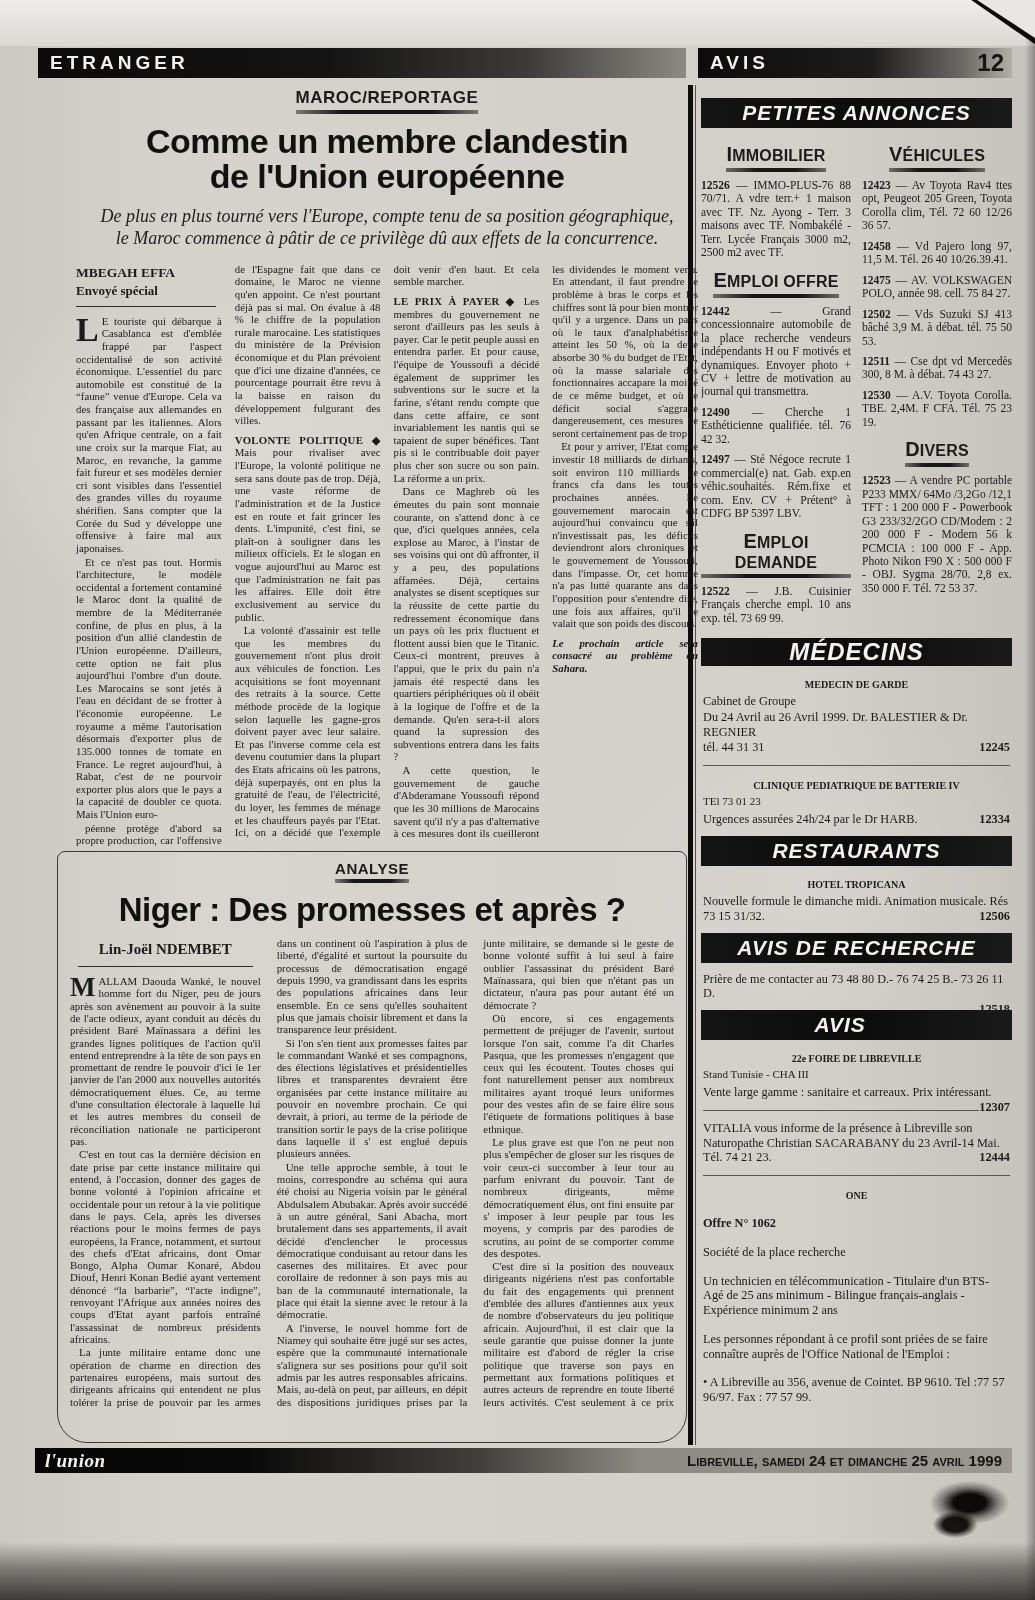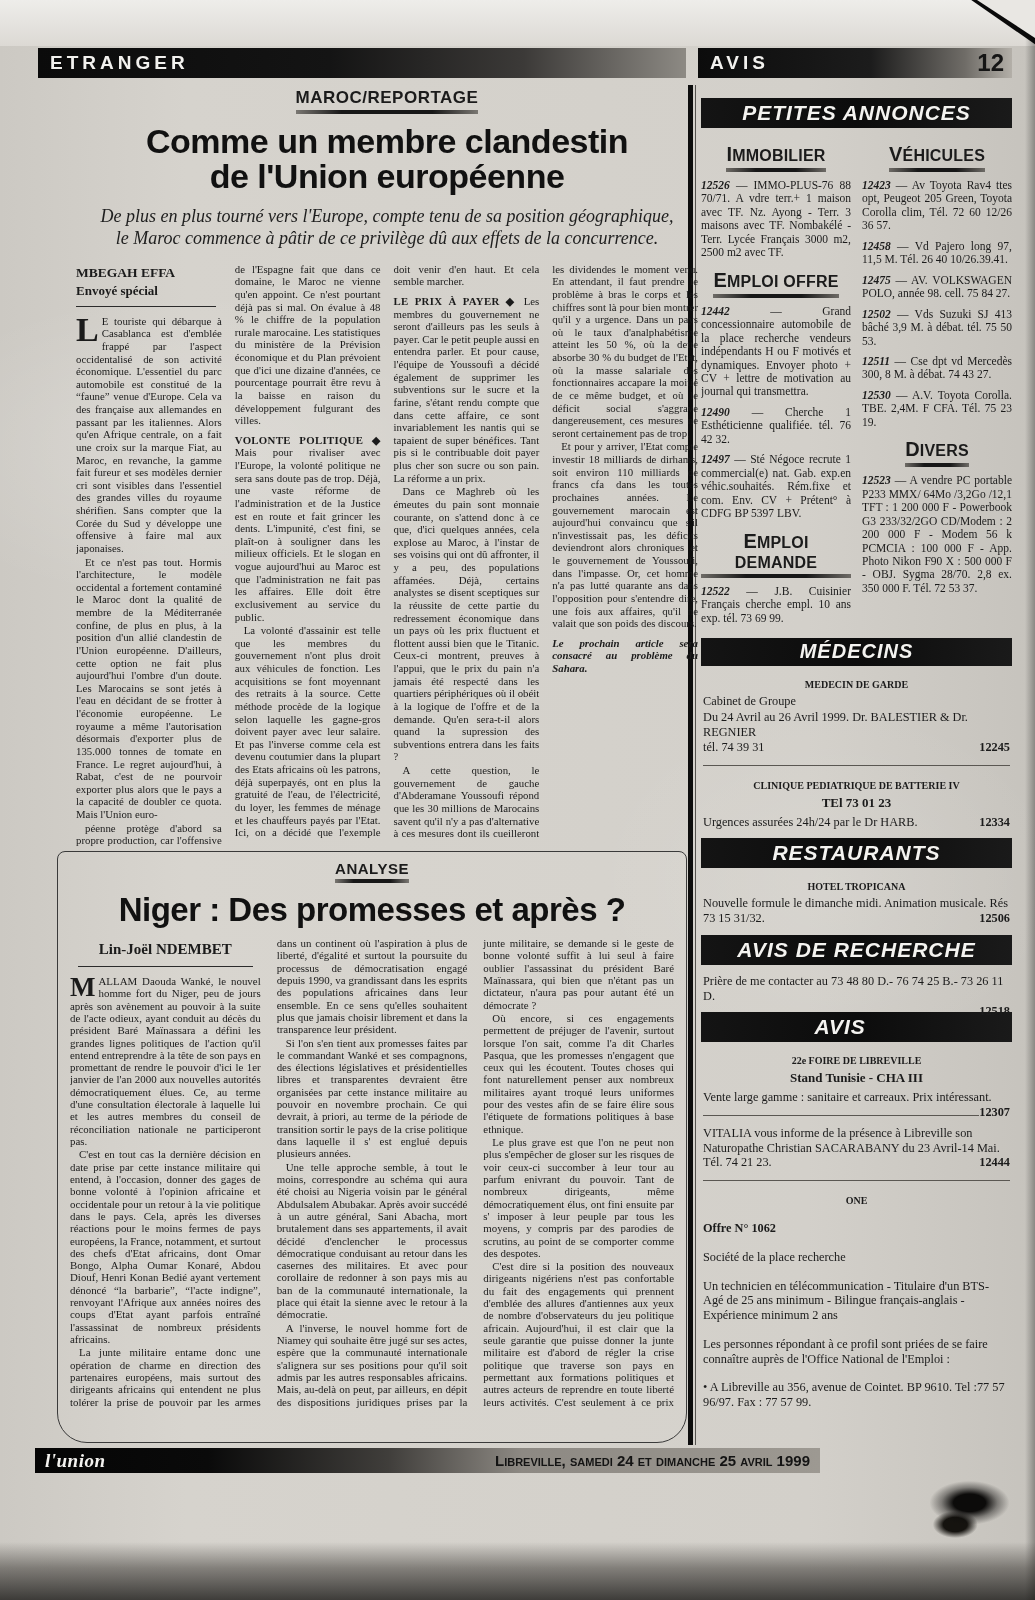--- a/index.html
+++ b/index.html
@@ -62,40 +62,40 @@
     font-size:10.9px;line-height:1.13;text-align:justify;margin-top:6px;}
   .byline-n{text-align:center;font-weight:bold;font-size:15px;border-bottom:1.5px solid #2b2b2b;
     padding:4px 0 8px;margin:0 8px 8px;}
   .dropcap-m{font-size:27px;line-height:22px;}
   
   .rightcol{position:absolute;left:701px;top:92px;width:311px;height:1352px;overflow:hidden;
     font-size:12px;line-height:1.2;}
   .banner{background:linear-gradient(90deg,#141414,#0c0c0c 50%,#1a1a1a);color:#f4f3f0;
     font-family:"Liberation Sans",sans-serif;font-weight:bold;font-style:italic;text-align:center;
     font-size:21px;height:30px;line-height:29px;letter-spacing:1px;margin:6px 0;}
-  .banner.small{font-size:20px;height:28px;line-height:27px;}
+  .banner.small{font-size:24px;height:28px;line-height:27px;}
   .two-col{display:flex;gap:11px;min-height:440px;align-items:flex-start;text-align:left;}
   .subcol{width:150px;}
   .subhead{text-align:center;margin:8px 0 3px;}
   .subhead .inner{display:inline-block;font-family:"Liberation Sans",sans-serif;font-weight:bold;
     font-size:16px;letter-spacing:.2px;}
   .subhead .inner::first-letter{font-size:1.25em;}
   .subhead .inner::after{content:"";display:block;height:4px;margin-top:2px;
     background:linear-gradient(90deg,#6e6b66,#171717 30%,#171717 70%,#6e6b66);}
   .ad{margin:7px 0;text-align:justify;font-size:11.5px;line-height:1.17;}
-  .ad .ref{font-weight:bold;font-style:italic;}
+  .ad .ref{font-weight:bold;}
   .block{text-align:left;padding:2px 2px;}
   .block .b-title{text-align:center;font-weight:bold;font-size:10px;margin:5px 0 3px;}
-  .block .b-sub{text-align:center;font-weight:bold;font-size:13px;margin:0 0 4px;}
+  .block .b-sub{text-align:left;font-weight:normal;font-size:11px;margin:0 0 4px;}
   .block .b-line{font-size:12.3px;margin:1px 0;}
   .block .gap{margin-top:14px;}
   .ref-end{float:right;font-weight:bold;font-size:12.3px;}
   .rule{border:none;border-top:1.5px solid #5a5752;margin:7px 2px;}
   
-  .footer-bar{position:absolute;left:35px;top:1448px;width:785px;height:25px;
+  .footer-bar{position:absolute;left:35px;top:1448px;width:977px;height:25px;
     background:linear-gradient(90deg,#050505,#0a0a0a 22%,#403e3b 45%,#8d8983 62%,#9d9992 100%);}
   .union{color:#f3f2ef;font-weight:bold;font-style:italic;font-size:19px;line-height:25px;
     padding-left:10px;display:inline-block;letter-spacing:.5px;}
   .footer-date{position:absolute;right:10px;top:0;line-height:25px;color:#141414;
     font-family:"Liberation Sans",sans-serif;font-weight:bold;font-variant:small-caps;font-size:15px;}
   
   .bottom-smear{position:absolute;left:0;bottom:0;width:100%;height:58px;
     background:linear-gradient(180deg,rgba(60,56,50,0) 0%,rgba(48,45,41,.5) 45%,rgba(24,23,21,.8) 100%);}
   .ink-blob{position:absolute;right:18px;top:1478px;width:95px;height:62px;
     background:radial-gradient(ellipse 40px 22px at 50% 40%,#0c0b0a 40%,rgba(12,11,10,.4) 70%,transparent),
@@ -218,21 +218,21 @@
       </div>
     </div>
 
     <div class="banner small">MÉDECINS</div>
     <div class="block">
       <div class="b-title">MEDECIN DE GARDE</div>
       <div class="b-line">Cabinet de Groupe</div>
       <div class="b-line">Du 24 Avril au 26 Avril 1999. Dr. BALESTIER &amp; Dr. REGNIER</div>
       <div class="b-line">
         <span class="ref-end">12245</span>
-        <span>tél. 74 39 31</span>
+        <span>tél. 44 31 31</span>
       </div>
     </div>
     <hr class="rule">
     <div class="block">
       <div class="b-title">CLINIQUE PEDIATRIQUE DE BATTERIE IV</div>
       <div class="b-sub">TEl 73 01 23</div>
       <div class="b-line">
         <span class="ref-end">12334</span>
         <span>Urgences assurées 24h/24 par le Dr HARB.</span>
       </div>

